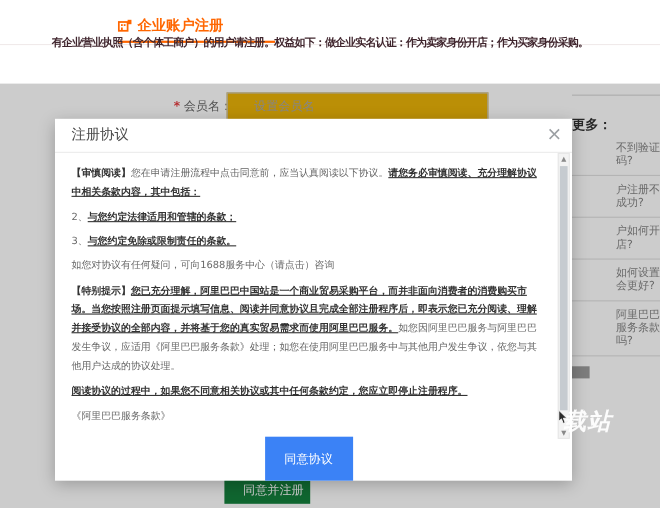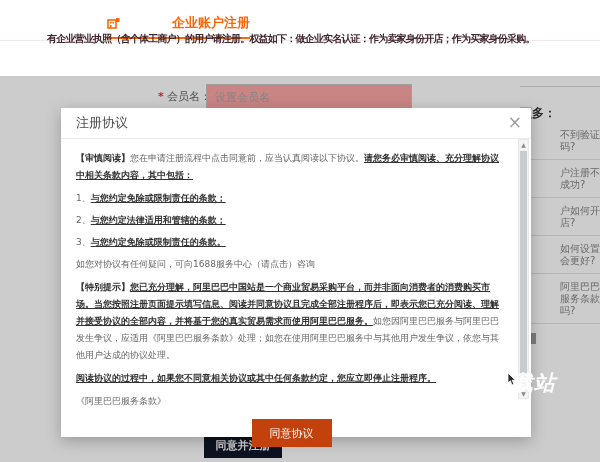--- a/index.html
+++ b/index.html
@@ -1,59 +1,59 @@
 <!DOCTYPE html>
 <html><head>
 <meta charset="utf-8">
 <style>
   html,body{margin:0;padding:0;background:#fff;}
   .screen{position:relative;width:600px;height:462px;background:#fff;overflow:hidden;
     font-family:"DejaVu Sans","Liberation Sans",sans-serif;}
 
   
   .tabs{position:absolute;top:0;left:0;width:600px;height:40px;border-bottom:1px solid #f0eaea;background:#fff;}
-  .tab{position:absolute;top:8px;height:31px;display:flex;align-items:center;justify-content:space-between;
-    gap:19px;font-weight:bold;font-size:13px;cursor:pointer;box-sizing:border-box;}
+  .tab{position:absolute;top:8px;height:31px;display:flex;align-items:center;justify-content:flex-start;
+    gap:5px;font-weight:bold;font-size:13px;cursor:pointer;box-sizing:border-box;}
   .tab-enterprise{left:107px;width:143px;color:#ff6600;border-bottom:2px solid #ff6600;}
   .tab-personal{left:321px;width:143px;color:#2f2f3a;}
   .subtitle{position:absolute;top:32px;left:47px;width:516px;font-size:10px;font-weight:bold;
     color:#40262e;letter-spacing:-0.8px;white-space:nowrap;}
 
   
   .req{position:absolute;left:158px;top:90px;color:#e4393c;font-size:11px;font-weight:bold;}
   .lbl{position:absolute;left:167px;top:89px;font-size:11px;color:#666;}
   .member-input{position:absolute;left:206px;top:84px;width:188px;height:24px;border:1px solid #c9c9c9;
-    padding:0 8px;font-size:11px;color:#333;background:#fca5a5;outline:none;}
+    padding:0 24px;font-size:11px;color:#333;background:#eab308;outline:none;}
   .member-input::placeholder{color:#a8a8a8;}
   .faq{position:absolute;left:520px;top:86px;width:80px;border-top:1px solid #d8d8d8;}
   .faq-title{margin-top:18px;font-size:12px;font-weight:bold;color:#333;}
   .faq-item{font-size:10px;color:#858585;padding:7px 0 6px;border-bottom:1px solid #e2e2e2;cursor:pointer;}
   .faq-item span{display:block;line-height:12px;margin-left:40px;}
   .faq-thumb{margin-top:9px;width:16px;height:11px;background:#9d9d9d;}
-  .register-btn{position:absolute;left:204px;top:433px;width:78px;height:25px;background:#0f172a;
-    color:#fff;border:none;font-size:11px;font-weight:bold;cursor:pointer;}
+  .register-btn{position:absolute;left:204px;top:433px;width:78px;height:25px;background:#15803d;
+    color:#fff;border:none;font-size:11px;font-weight:normal;cursor:pointer;text-align:right;}
 
   
   .overlay{position:absolute;left:0;top:76px;width:600px;height:386px;background:rgba(0,0,0,0.2);z-index:10;}
 
   
-  .modal{position:absolute;left:61px;top:108px;width:470px;height:329px;background:#fff;z-index:20;
+  .modal{position:absolute;left:50px;top:108px;width:470px;height:329px;background:#fff;z-index:20;
     box-shadow:0 4px 14px rgba(0,0,0,0.25);box-sizing:border-box;}
   .modal-head{height:30px;line-height:30px;padding:0 15px;border-bottom:1px solid #ececec;
     font-size:13px;color:#4a4a4a;}
   .modal-close{position:absolute;top:3px;right:9px;font-size:17px;color:#9b9fa3;cursor:pointer;
     line-height:22px;font-weight:normal;}
   .modal-body{padding:11px 24px 0 15px;font-size:9px;line-height:17px;color:#666;}
   .modal-body p{margin:0 0 6px;}
   .modal-body p.li{margin:2px 0 5px;}
   .em{font-weight:bold;color:#333;text-decoration:underline;}
   .tag{font-weight:bold;color:#333;margin-top:35px;}
   .terms-link{color:#666;cursor:pointer;}
   .btn-wrap{text-align:center;margin-top:9px;}
-  .agree-btn{width:80px;height:28px;background:#c2410c;color:#fff;border:none;font-size:11px;cursor:pointer;}
+  .agree-btn{width:80px;height:40px;background:#3b82f6;color:#fff;border:none;font-size:11px;cursor:pointer;}
 
   
   .sbar{position:absolute;top:31px;right:2px;width:9px;height:258px;background:#f3f3f3;border:1px solid #e7e7e7;}
   .sb-arrow{position:absolute;left:0;width:100%;text-align:center;font-size:6px;color:#8a8a8a;line-height:9px;cursor:pointer;}
   .sb-up{top:0;}
   .sb-down{bottom:0;}
   .sb-thumb{position:absolute;top:11px;left:1px;width:7px;height:222px;background:#c6cbd0;cursor:grab;}
 
   
   .watermark{position:absolute;left:512px;top:369px;z-index:40;font-size:21px;font-style:italic;
@@ -108,21 +108,20 @@
 
   <div class="overlay"></div>
 
   <div class="modal">
     <div class="modal-head">
       <span>注册协议</span>
       <span class="modal-close">×</span>
     </div>
     <div class="modal-body">
       <p><span class="tag">【审慎阅读】</span><span>您在申请注册流程中点击同意前，应当认真阅读以下协议。</span><span class="em">请您务必审慎阅读、充分理解协议中相关条款内容，其中包括：</span></p>
-      <p class="li"><span>1、</span><span class="em">与您约定免除或限制责任的条款；</span></p>
       <p class="li"><span>2、</span><span class="em">与您约定法律适用和管辖的条款；</span></p>
       <p class="li"><span>3、</span><span class="em">与您约定免除或限制责任的条款。</span></p>
       <p>如您对协议有任何疑问，可向1688服务中心（请点击）咨询</p>
       <p><span class="tag">【特别提示】</span><span class="em">您已充分理解，阿里巴巴中国站是一个商业贸易采购平台，而并非面向消费者的消费购买市场。当您按照注册页面提示填写信息、阅读并同意协议且完成全部注册程序后，即表示您已充分阅读、理解并接受协议的全部内容，并将基于您的真实贸易需求而使用阿里巴巴服务。</span><span>如您因阿里巴巴服务与阿里巴巴发生争议，应适用《阿里巴巴服务条款》处理；如您在使用阿里巴巴服务中与其他用户发生争议，依您与其他用户达成的协议处理。</span></p>
       <p><span class="em">阅读协议的过程中，如果您不同意相关协议或其中任何条款约定，您应立即停止注册程序。</span></p>
       <p><a class="terms-link">《阿里巴巴服务条款》</a></p>
       <div class="btn-wrap">
         <button class="agree-btn">同意协议</button>
       </div>
     </div>

